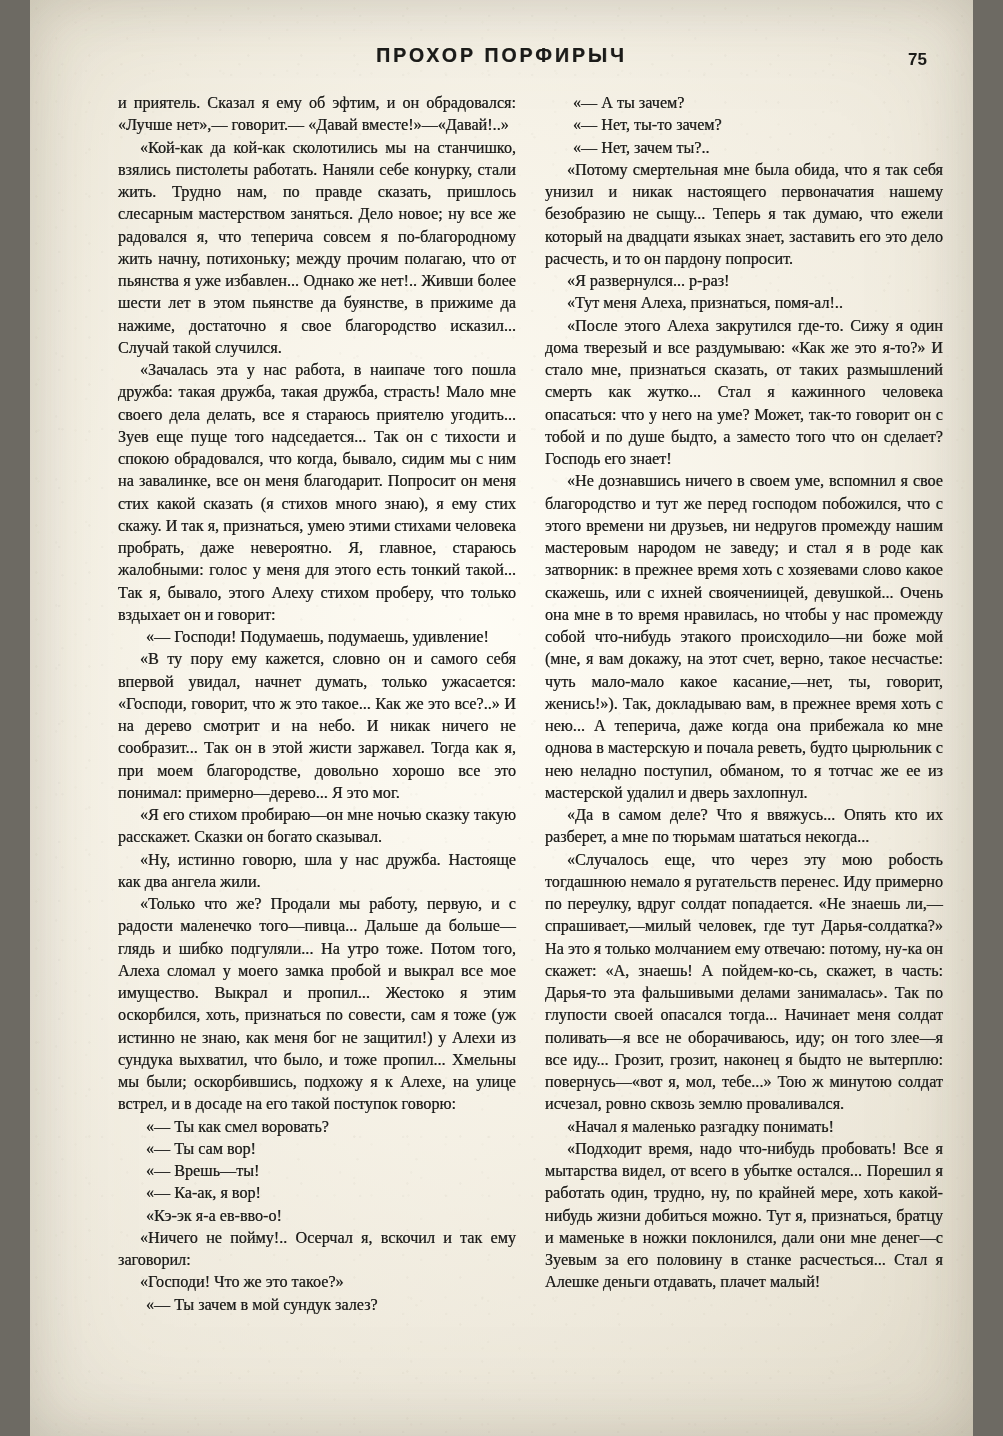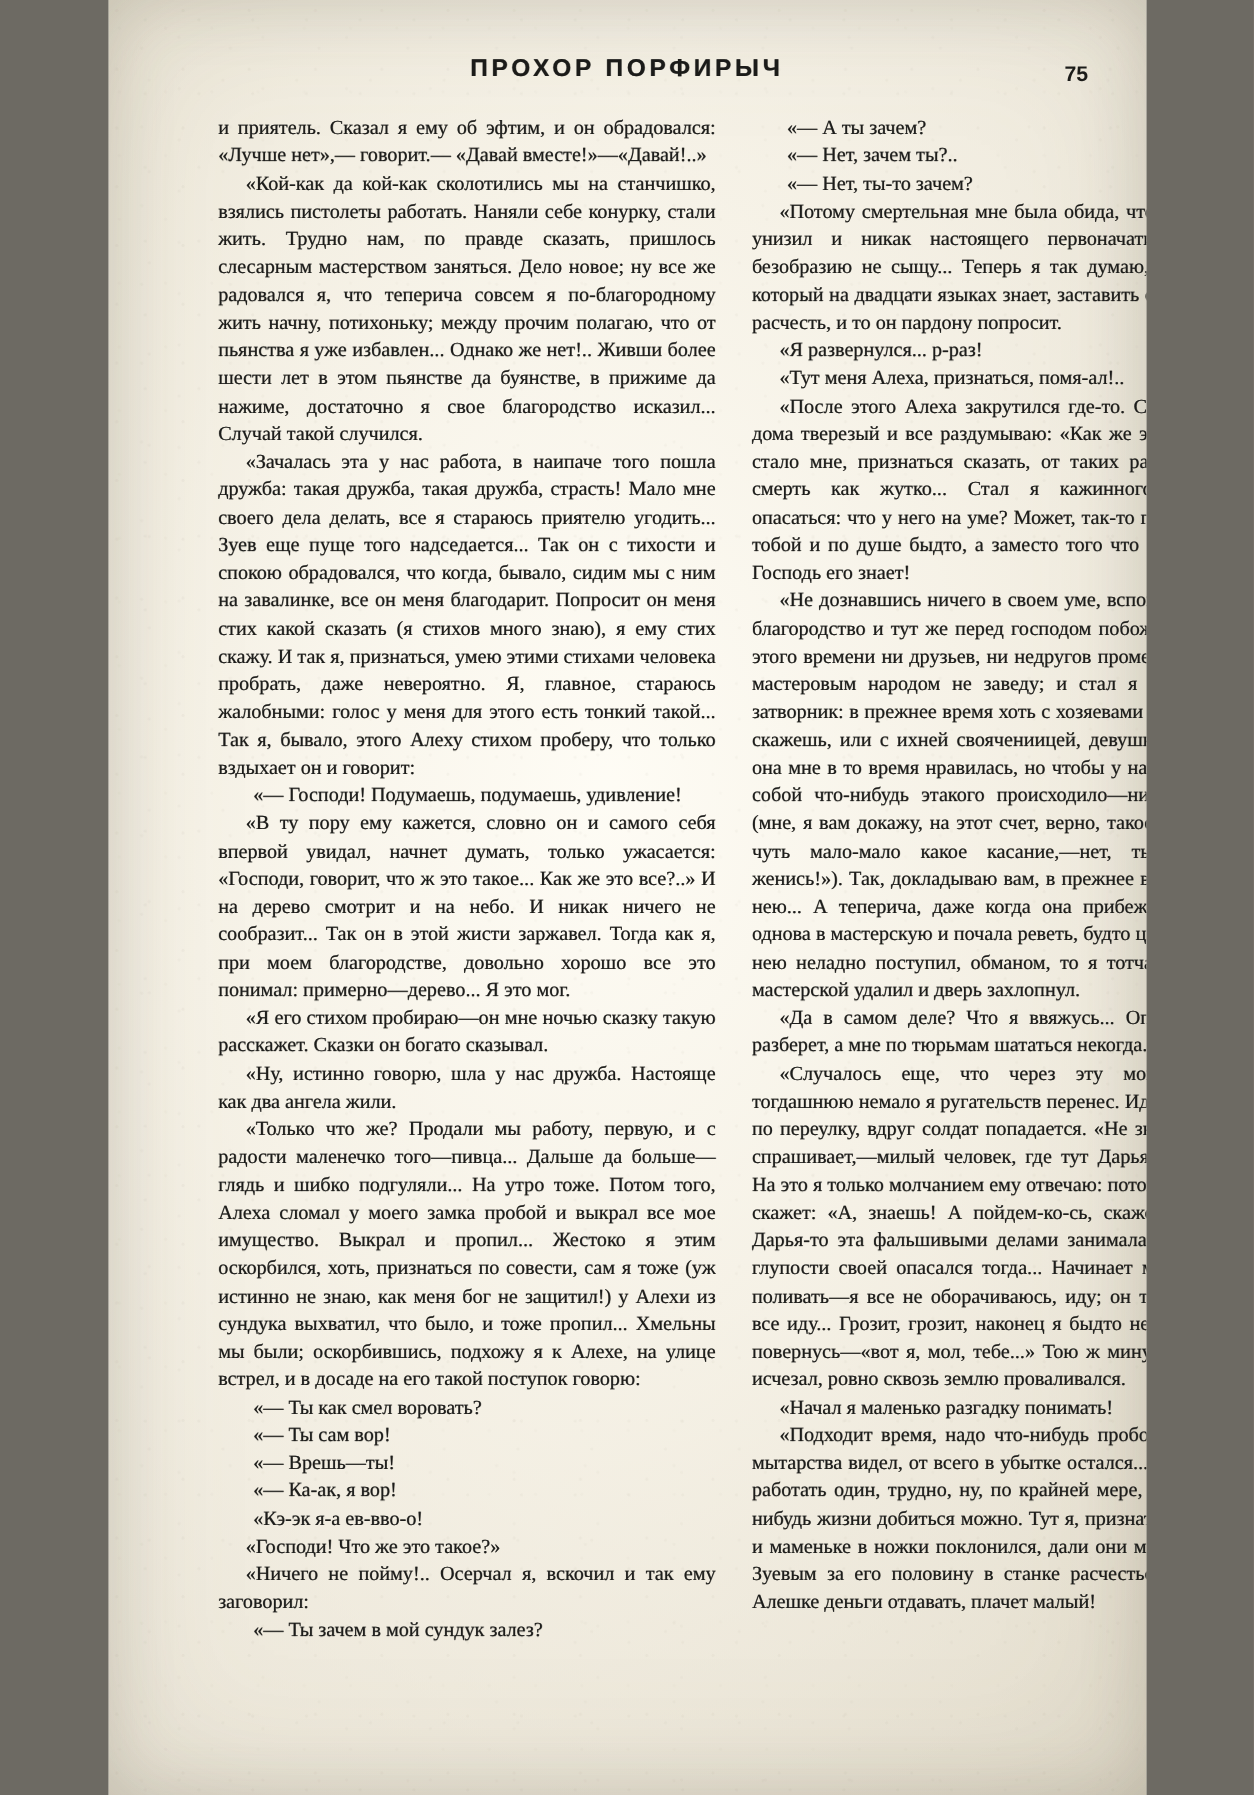--- a/index.html
+++ b/index.html
@@ -3,21 +3,21 @@
 <meta charset="utf-8">
 <title>Прохор Порфирыч — 75</title>
 <style>
   html, body {
     margin: 0;
     padding: 0;
     background: #6d6a63;
   }
   .page {
     position: relative;
-    width: 830px;
+    width: 943px;
     height: 1436px;
     margin: 0 auto;
     overflow: hidden;
     background-color: #e8e3d7;
     background-image:
       radial-gradient(ellipse 105% 92% at 48% 44%,
         rgba(255,253,246,0.95) 0%,
         rgba(247,243,232,0.72) 38%,
         rgba(232,226,211,0.35) 66%,
         rgba(205,198,181,0.42) 88%,
@@ -147,28 +147,28 @@
           <p class="dlg">«— Господи! Подумаешь, подумаешь, удивление!</p>
           <p>«В ту пору ему кажется, словно он и самого себя впервой увидал, начнет думать, только ужасается: «Господи, говорит, что ж это такое... Как же это все?..» И на дерево смотрит и на небо. И никак ничего не сообразит... Так он в этой жисти заржавел. Тогда как я, при моем благородстве, довольно хорошо все это понимал: примерно—дерево... Я это мог.</p>
           <p>«Я его стихом пробираю—он мне ночью сказку такую расскажет. Сказки он богато сказывал.</p>
           <p>«Ну, истинно говорю, шла у нас дружба. Настояще как два ангела жили.</p>
           <p>«Только что же? Продали мы работу, первую, и с радости маленечко того—пивца... Дальше да больше—глядь и шибко подгуляли... На утро тоже. Потом того, Алеха сломал у моего замка пробой и выкрал все мое имущество. Выкрал и пропил... Жестоко я этим оскорбился, хоть, признаться по совести, сам я тоже (уж истинно не знаю, как меня бог не защитил!) у Алехи из сундука выхватил, что было, и тоже пропил... Хмельны мы были; оскорбившись, подхожу я к Алехе, на улице встрел, и в досаде на его такой поступок говорю:</p>
           <p class="dlg">«— Ты как смел воровать?</p>
           <p class="dlg">«— Ты сам вор!</p>
           <p class="dlg">«— Врешь—ты!</p>
           <p class="dlg">«— Ка-ак, я вор!</p>
           <p class="dlg">«Кэ-эк я-а ев-вво-о!</p>
+          <p>«Ничего не пойму!.. Осерчал я, вскочил и так ему заговорил:</p>
           <p>«Господи! Что же это такое?»</p>
-          <p>«Ничего не пойму!.. Осерчал я, вскочил и так ему заговорил:</p>
           <p class="dlg">«— Ты зачем в мой сундук залез?</p>
         </div>
       <div class="col" id="col-right">
           <p class="dlg">«— А ты зачем?</p>
+          <p class="dlg">«— Нет, ты-то зачем?</p>
           <p class="dlg">«— Нет, зачем ты?..</p>
-          <p class="dlg">«— Нет, ты-то зачем?</p>
           <p>«Потому смертельная мне была обида, что я так себя унизил и никак настоящего первоначатия нашему безобразию не сыщу... Теперь я так думаю, что ежели который на двадцати языках знает, заставить его это дело расчесть, и то он пардону попросит.</p>
           <p>«Я развернулся... р-раз!</p>
           <p>«Тут меня Алеха, признаться, помя-ал!..</p>
           <p>«После этого Алеха закрутился где-то. Сижу я один дома тверезый и все раздумываю: «Как же это я-то?» И стало мне, признаться сказать, от таких размышлений смерть как жутко... Стал я кажинного человека опасаться: что у него на уме? Может, так-то говорит он с тобой и по душе быдто, а заместо того что он сделает? Господь его знает!</p>
           <p>«Не дознавшись ничего в своем уме, вспомнил я свое благородство и тут же перед господом побожился, что с этого времени ни друзьев, ни недругов промежду нашим мастеровым народом не заведу; и стал я в роде как затворник: в прежнее время хоть с хозяевами слово какое скажешь, или с ихней своячениицей, девушкой... Очень она мне в то время нравилась, но чтобы у нас промежду собой что-нибудь этакого происходило—ни боже мой (мне, я вам докажу, на этот счет, верно, такое несчастье: чуть мало-мало какое касание,—нет, ты, говорит, женись!»). Так, докладываю вам, в прежнее время хоть с нею... А теперича, даже когда она прибежала ко мне однова в мастерскую и почала реветь, будто цырюльник с нею неладно поступил, обманом, то я тотчас же ее из мастерской удалил и дверь захлопнул.</p>
           <p>«Да в самом деле? Что я ввяжусь... Опять кто их разберет, а мне по тюрьмам шататься некогда...</p>
           <p>«Случалось еще, что через эту мою робость тогдашнюю немало я ругательств перенес. Иду примерно по переулку, вдруг солдат попадается. «Не знаешь ли,—спрашивает,—милый человек, где тут Дарья-солдатка?» На это я только молчанием ему отвечаю: потому, ну-ка он скажет: «А, знаешь! А пойдем-ко-сь, скажет, в часть: Дарья-то эта фальшивыми делами занималась». Так по глупости своей опасался тогда... Начинает меня солдат поливать—я все не оборачиваюсь, иду; он того злее—я все иду... Грозит, грозит, наконец я быдто не вытерплю: повернусь—«вот я, мол, тебе...» Тою ж минутою солдат исчезал, ровно сквозь землю проваливался.</p>
           <p>«Начал я маленько разгадку понимать!</p>
           <p>«Подходит время, надо что-нибудь пробовать! Все я мытарства видел, от всего в убытке остался... Порешил я работать один, трудно, ну, по крайней мере, хоть какой-нибудь жизни добиться можно. Тут я, признаться, братцу и маменьке в ножки поклонился, дали они мне денег—с Зуевым за его половину в станке расчесться... Стал я Алешке деньги отдавать, плачет малый!</p>
         </div>

